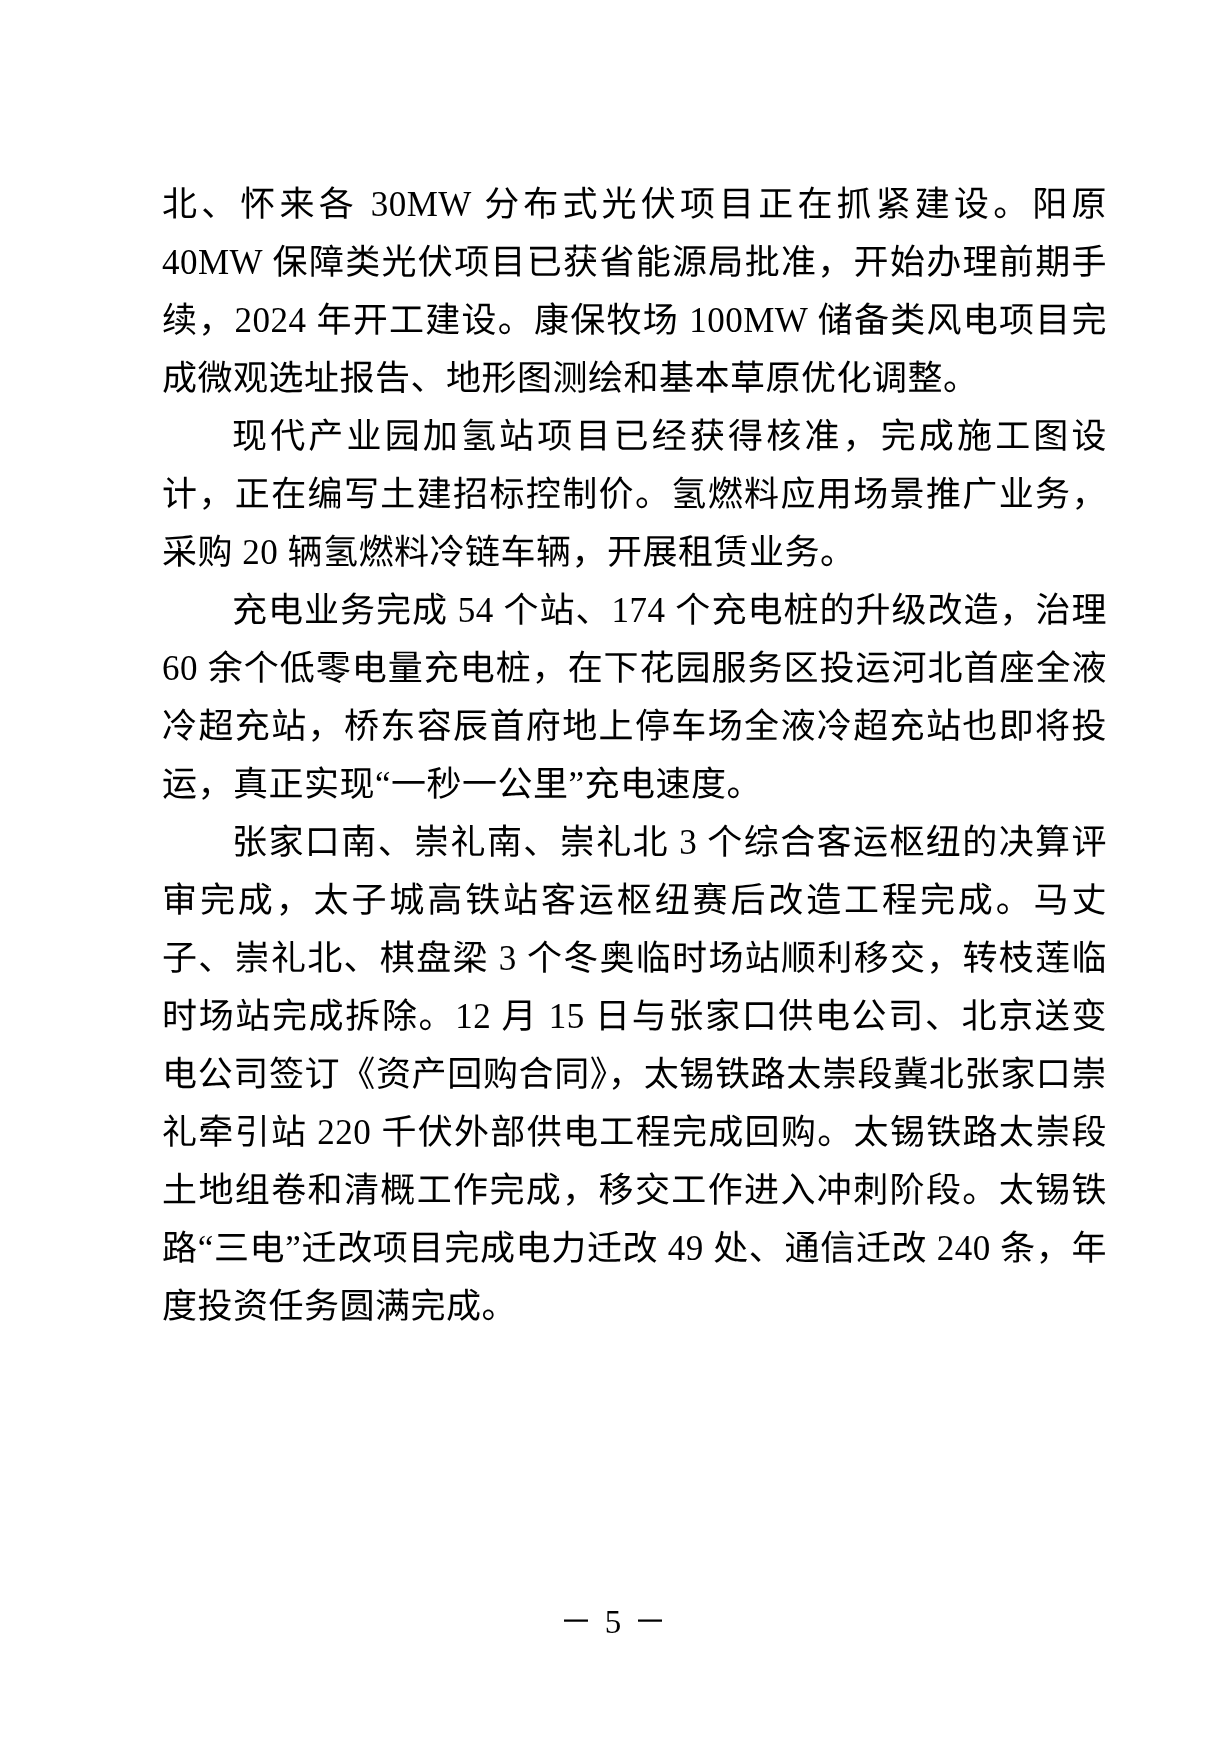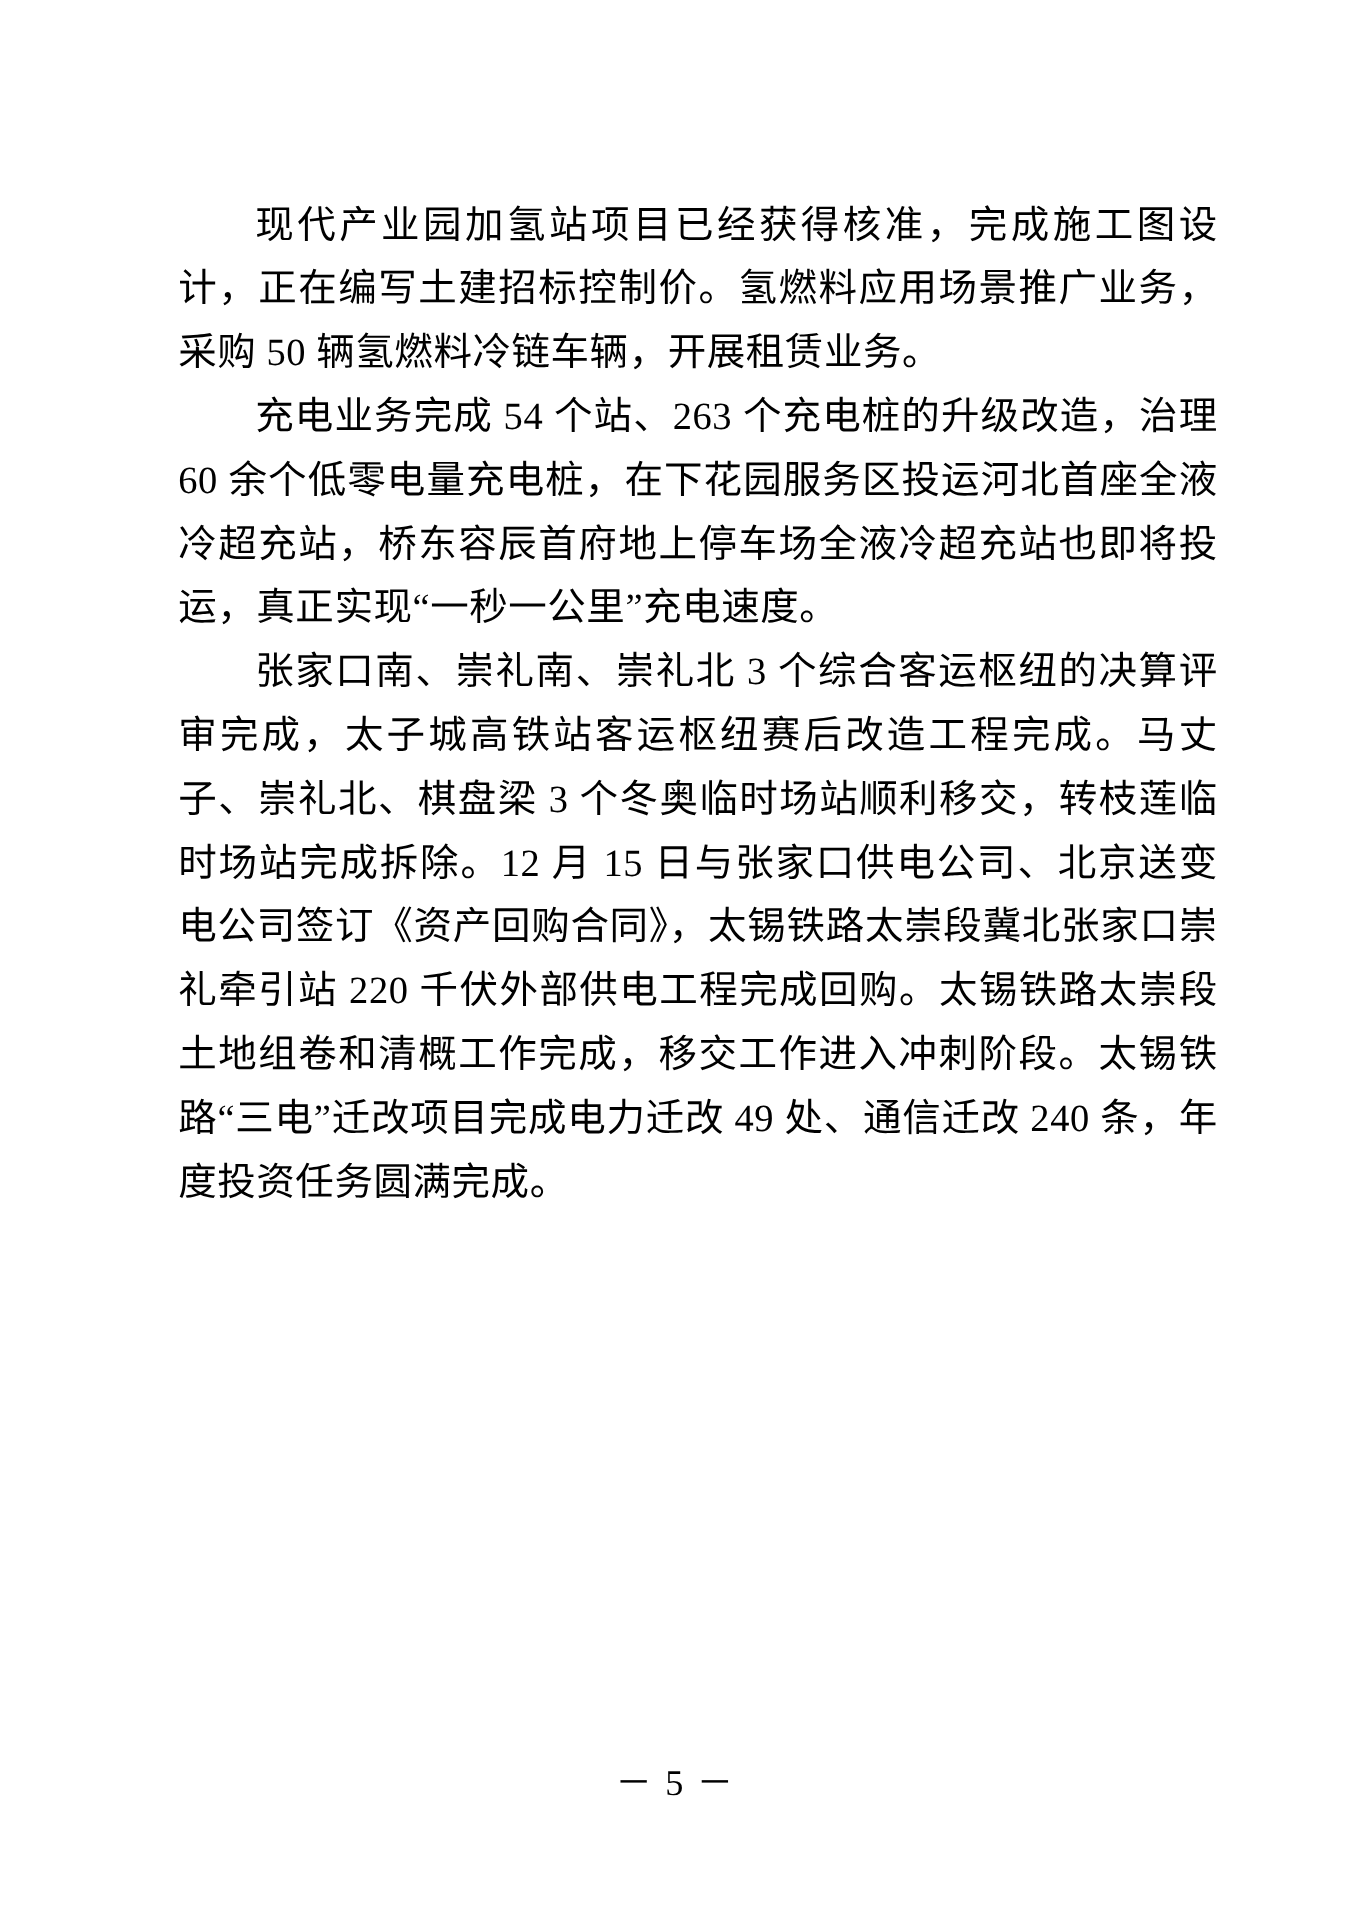--- a/index.html
+++ b/index.html
@@ -50,25 +50,26 @@
     letter-spacing: 2px;
   }
 </style>
 </head>
 <body>
 
 <div class="page">
 
   <div class="doc-body">
 
+    <p class="para">北、怀来各 30MW 分布式光伏项目正在抓紧建设。阳原 40MW 保障类光伏项目已获省能源局批准，开始办理前期手续，2024 年开工建设。康保牧场 100MW 储备类风电项目完成微观选址报告、地形图测绘和基本草原优化调整。</p>
 
 
-    <p class="para indent">现代产业园加氢站项目已经获得核准，完成施工图设计，正在编写土建招标控制价。氢燃料应用场景推广业务，采购 50 辆氢燃料冷链车辆，开展租赁业务。</p>
+    <p class="para indent">现代产业园加氢站项目已经获得核准，完成施工图设计，正在编写土建招标控制价。氢燃料应用场景推广业务，采购 20 辆氢燃料冷链车辆，开展租赁业务。</p>
 
-    <p class="para indent">充电业务完成 54 个站、263 个充电桩的升级改造，治理 60 余个低零电量充电桩，在下花园服务区投运河北首座全液冷超充站，桥东容辰首府地上停车场全液冷超充站也即将投运，真正实现“一秒一公里”充电速度。</p>
+    <p class="para indent">充电业务完成 54 个站、174 个充电桩的升级改造，治理 60 余个低零电量充电桩，在下花园服务区投运河北首座全液冷超充站，桥东容辰首府地上停车场全液冷超充站也即将投运，真正实现“一秒一公里”充电速度。</p>
 
 
     <p class="para indent">张家口南、崇礼南、崇礼北 3 个综合客运枢纽的决算评审完成，太子城高铁站客运枢纽赛后改造工程完成。马丈子、崇礼北、棋盘梁 3 个冬奥临时场站顺利移交，转枝莲临时场站完成拆除。12 月 15 日与张家口供电公司、北京送变电公司签订《资产回购合同》，太锡铁路太崇段冀北张家口崇礼牵引站 220 千伏外部供电工程完成回购。太锡铁路太崇段土地组卷和清概工作完成，移交工作进入冲刺阶段。太锡铁路“三电”迁改项目完成电力迁改 49 处、通信迁改 240 条，年度投资任务圆满完成。</p>
 
   </div>
 
   <div class="folio">－ 5 －</div>
 
 </div>
 

